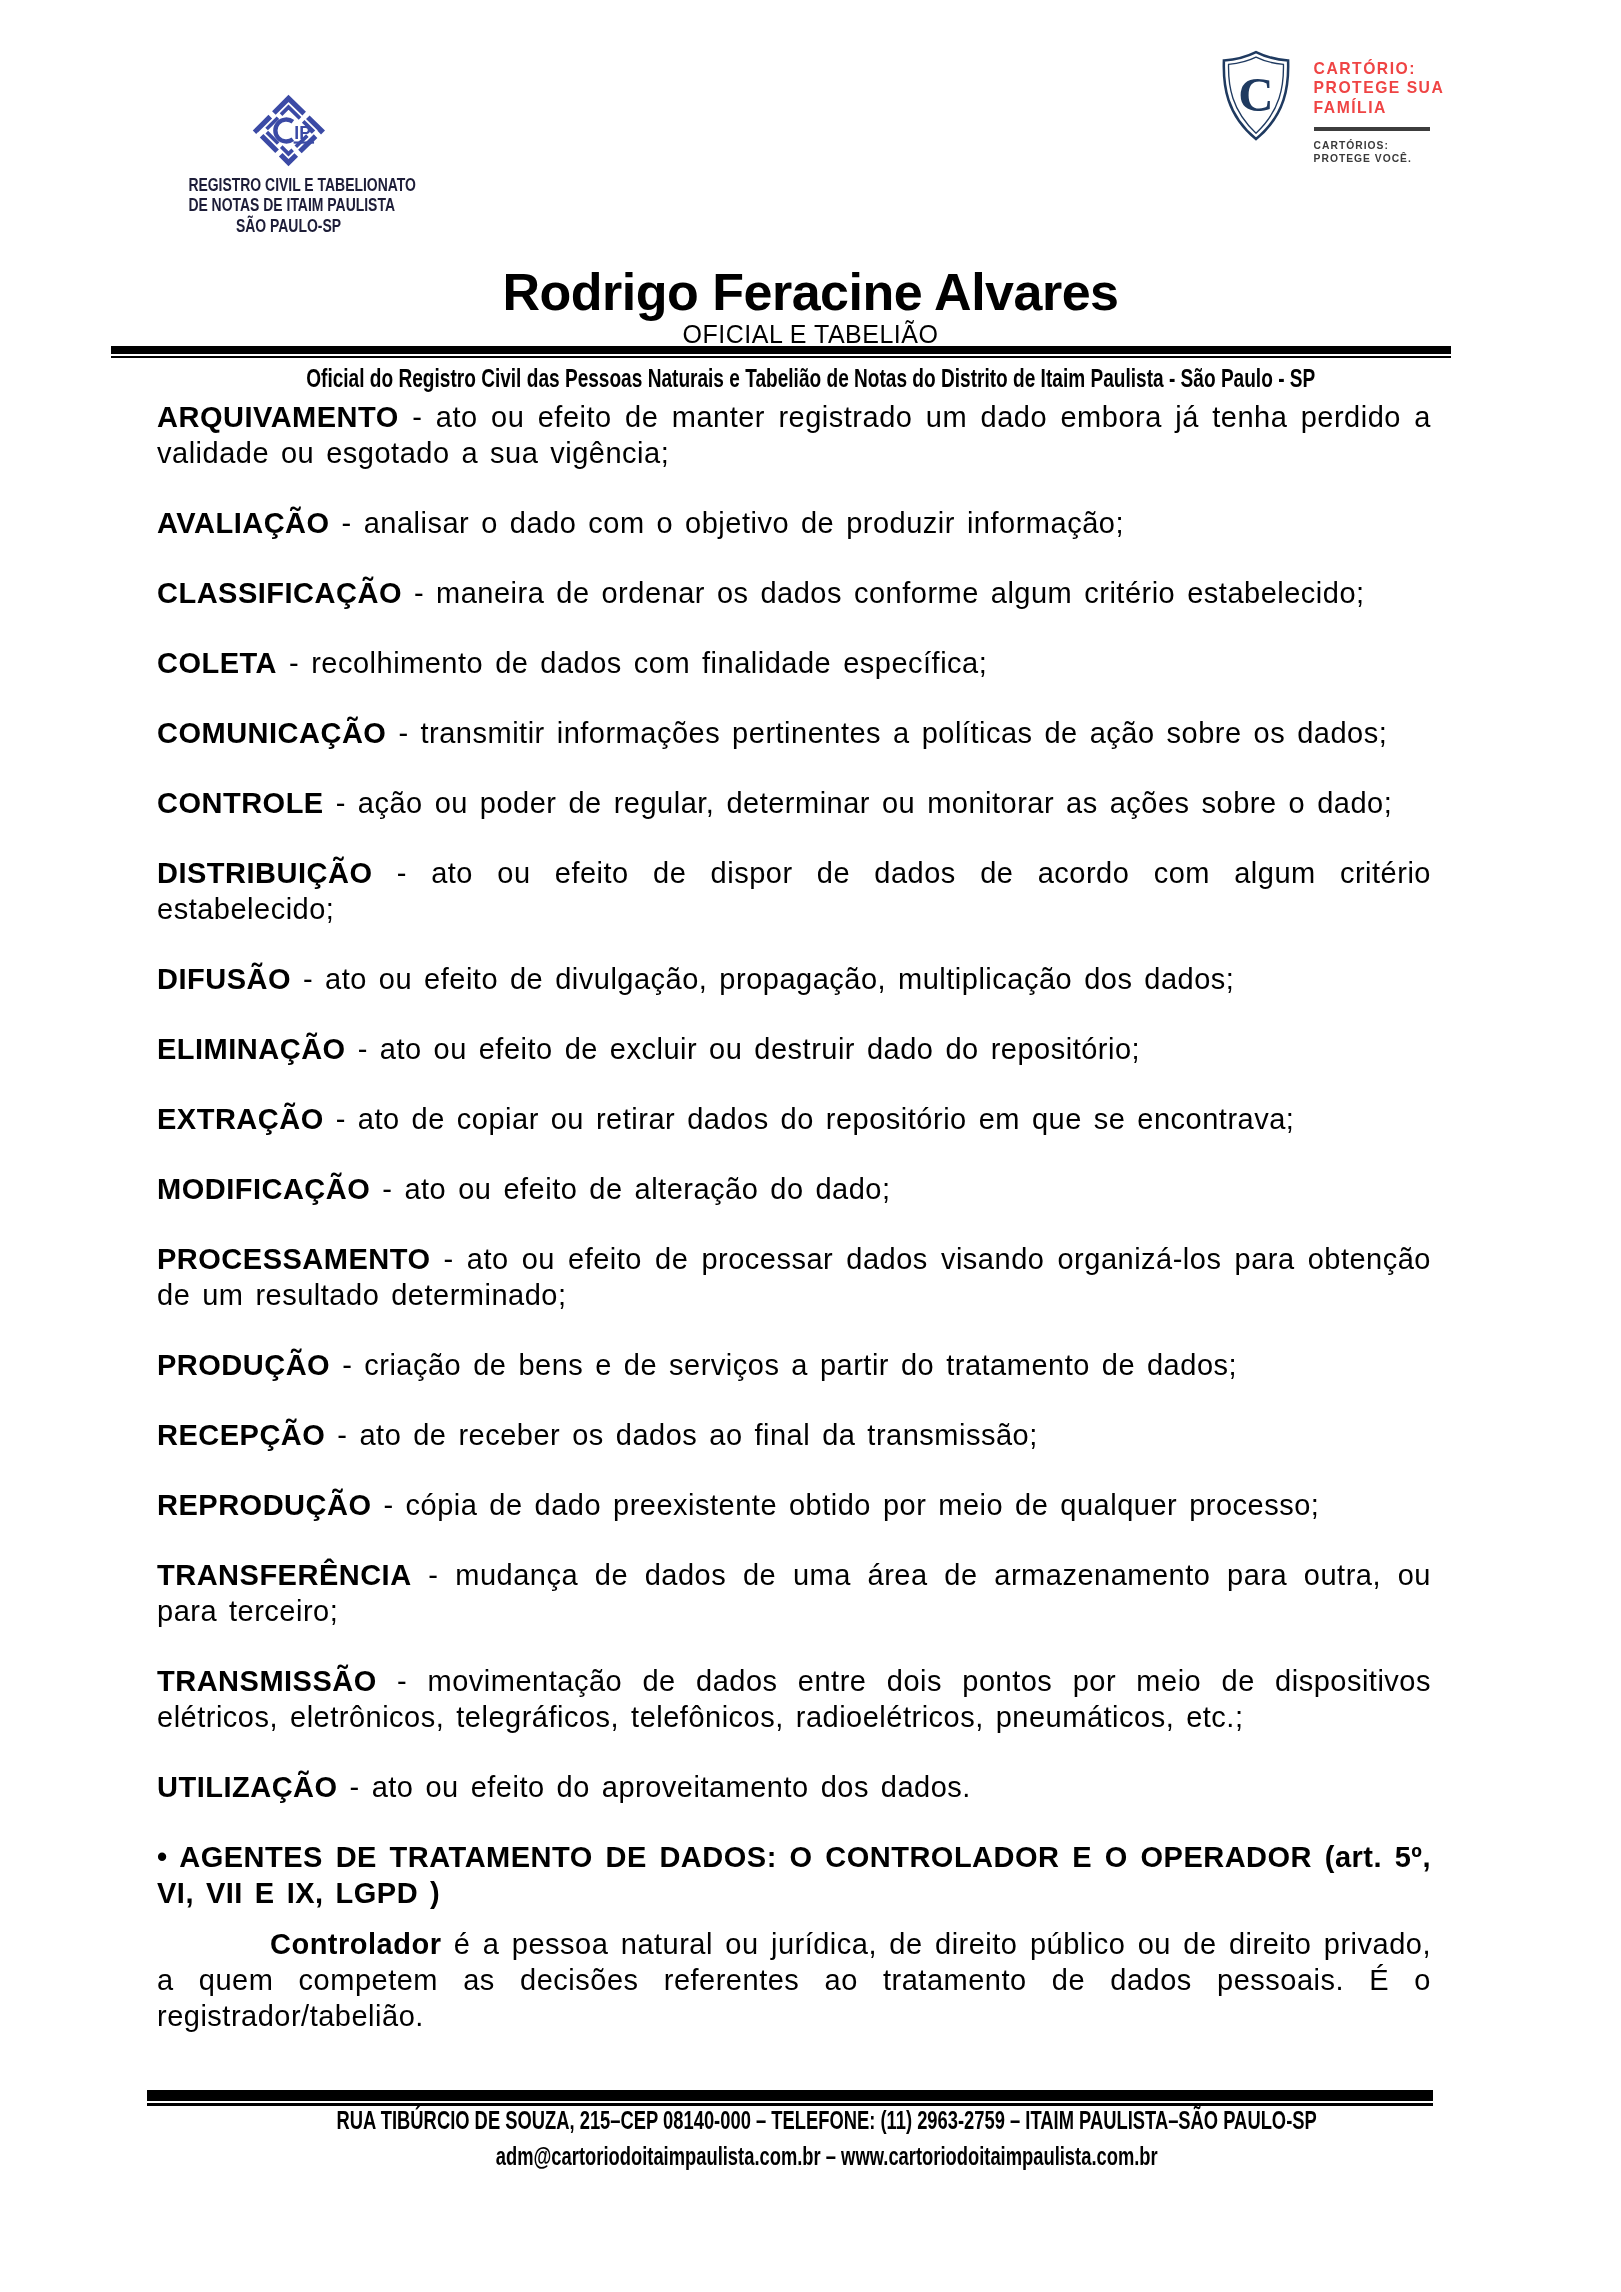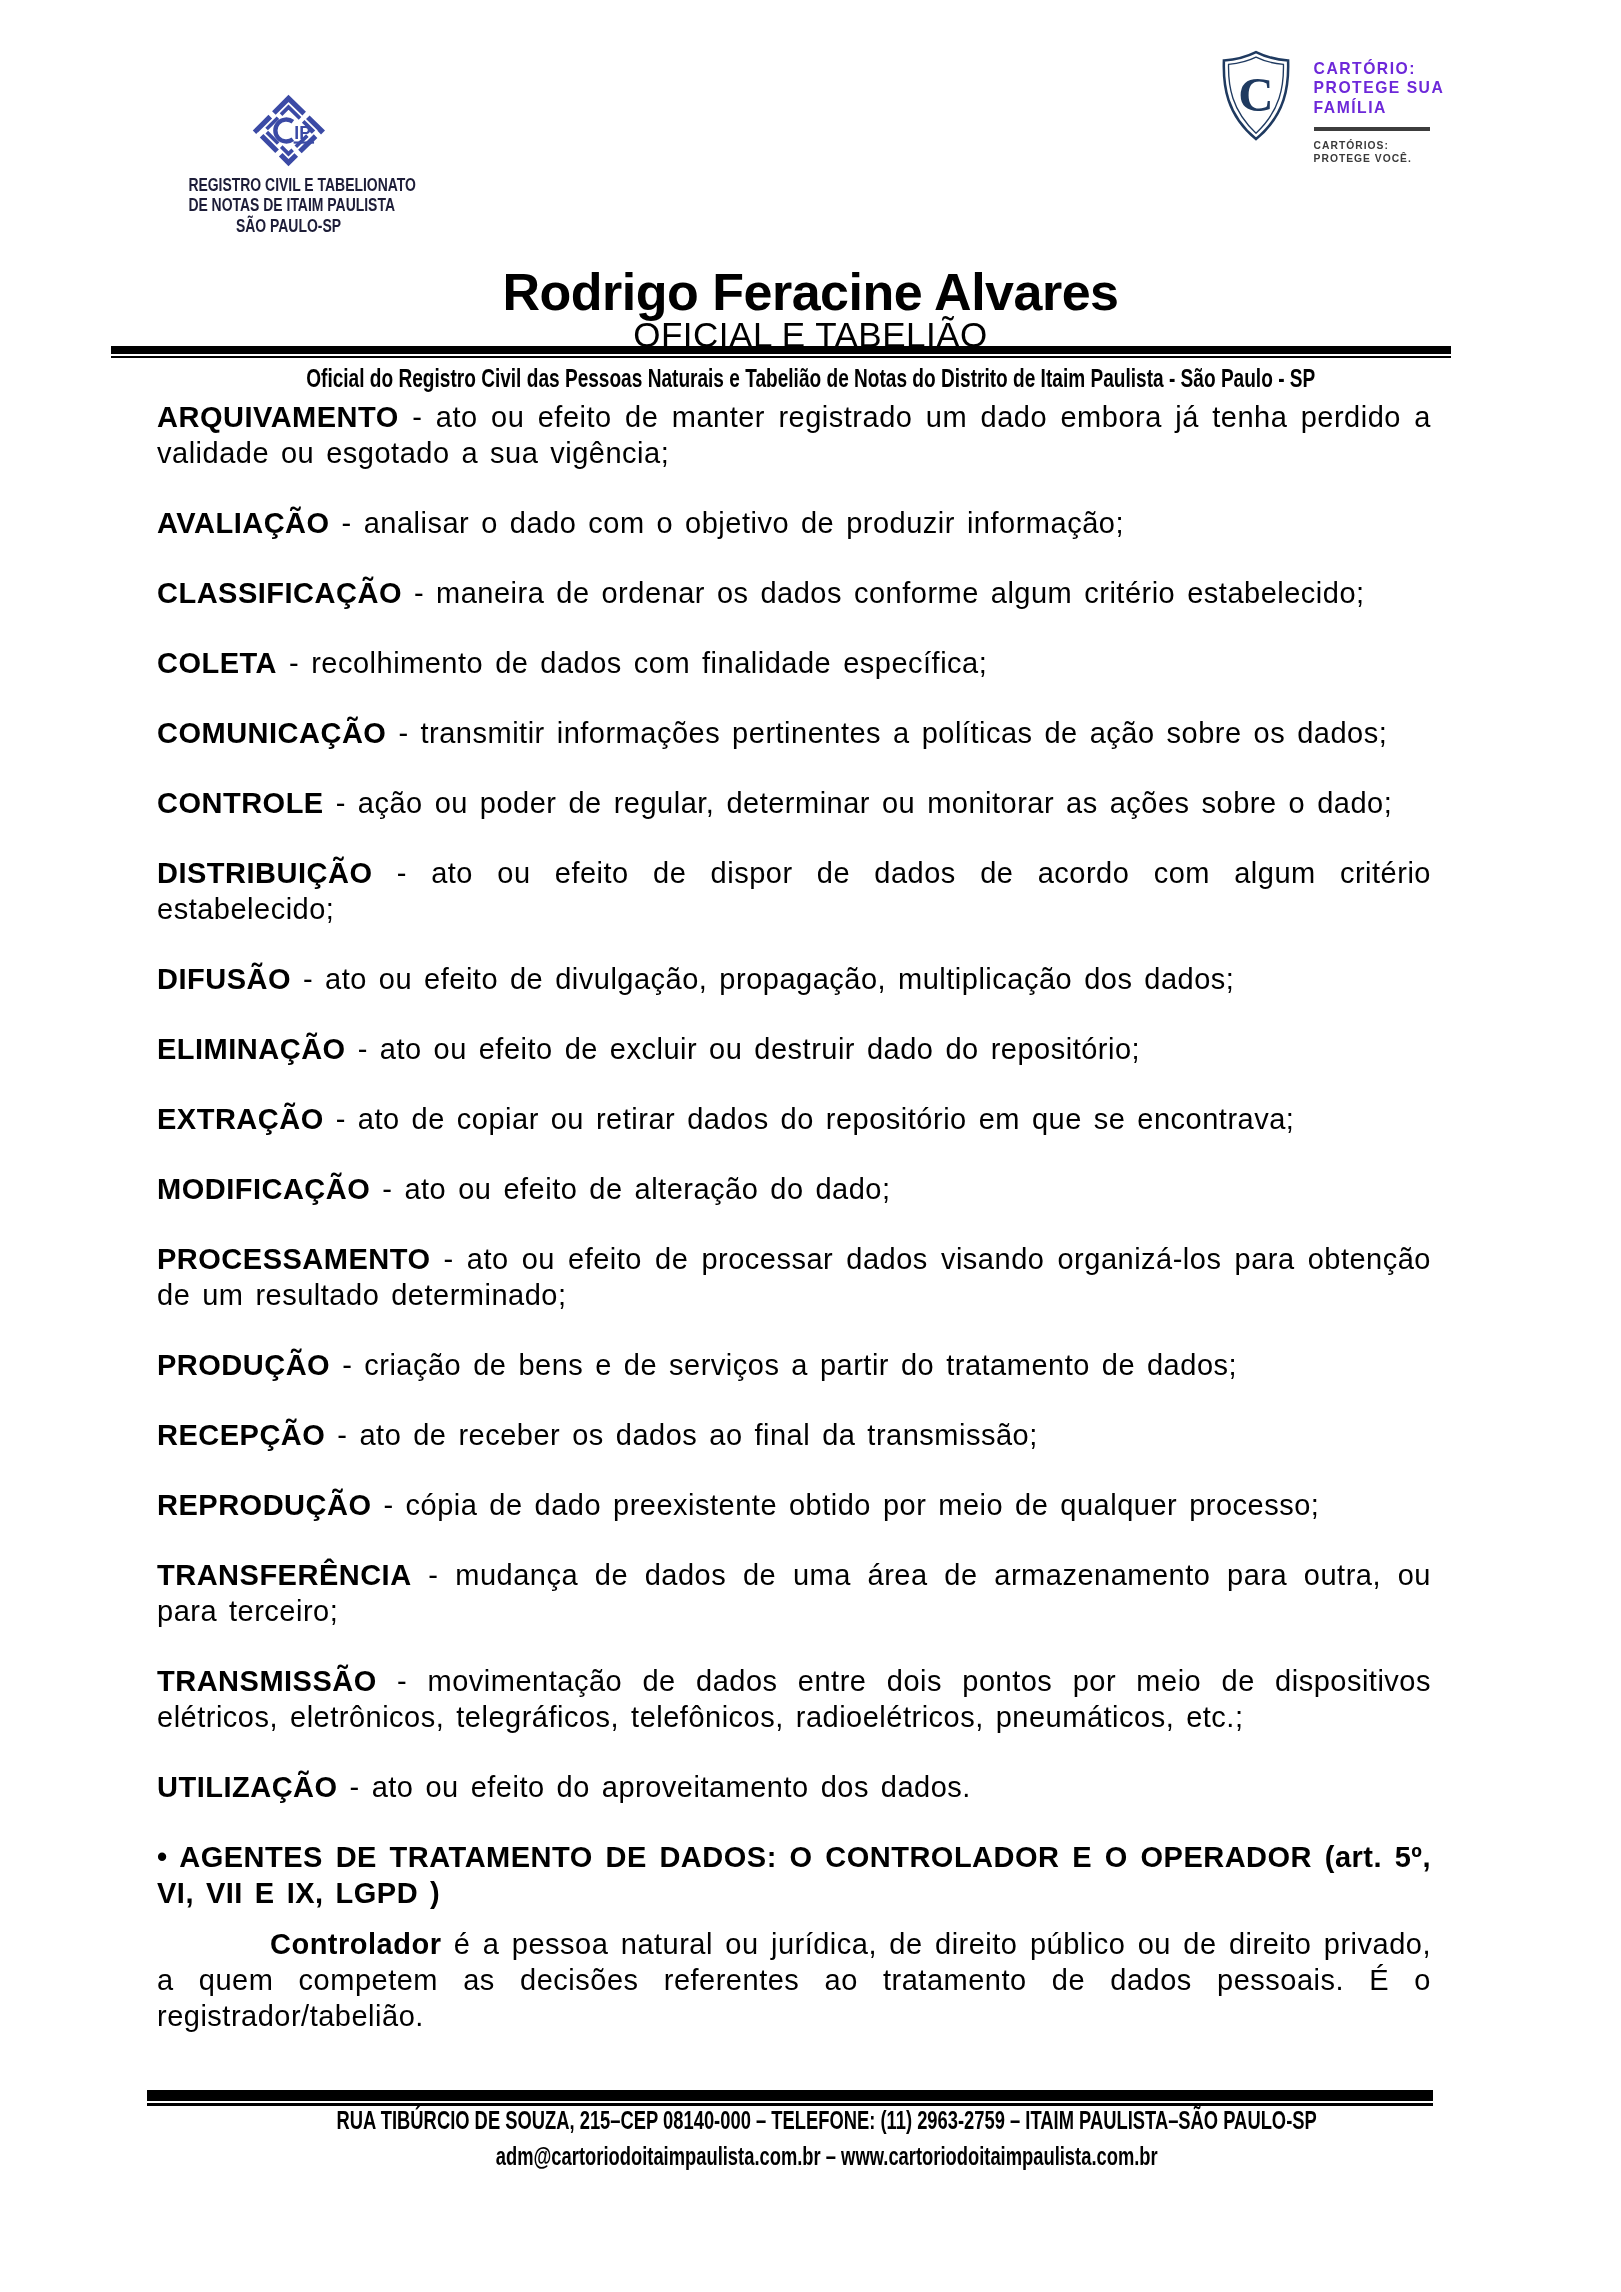--- a/index.html
+++ b/index.html
@@ -11,29 +11,29 @@
   
   .logo-left{position:absolute;left:155px;top:94px;width:267px;text-align:center;}
   .logo-left svg{width:73px;height:73px;display:block;margin:0 auto 7.8px auto;}
   .ll-line{font-weight:700;font-size:18.6px;line-height:20.6px;color:#1d1d38;
            white-space:nowrap;transform:scaleX(0.75);transform-origin:center;}
 
   
   .logo-right{position:absolute;left:1218px;top:47px;display:flex;align-items:flex-start;}
   .shield-wrap svg{width:76px;height:98px;display:block;}
   .badge-text{margin-left:19.6px;padding-top:11.8px;}
-  .badge-big{font-weight:700;font-size:15.7px;line-height:19.6px;letter-spacing:1.5px;color:#6d28d9;white-space:nowrap;}
+  .badge-big{font-weight:700;font-size:15.7px;line-height:19.6px;letter-spacing:1.5px;color:#ef4444;white-space:nowrap;}
   .badge-rule{width:116px;height:3.9px;background:#3d3d3d;margin:9.8px 0 8.8px 0;}
   .badge-small{font-weight:700;font-size:10.3px;line-height:12.7px;letter-spacing:1px;color:#3a3a3a;white-space:nowrap;}
 
   
   .doc-title{position:absolute;top:267px;left:0;width:100%;text-align:center;
              font-size:52px;line-height:51px;font-weight:700;letter-spacing:-0.5px;}
   .doc-subtitle{position:absolute;top:320px;left:0;width:100%;text-align:center;
-             font-size:35px;line-height:29px;font-weight:400;letter-spacing:0.5px;}
+             font-size:25px;line-height:29px;font-weight:400;letter-spacing:0.5px;}
   .header-rule{position:absolute;top:346px;left:111px;width:1340px;}
   .rule-thick{height:7.8px;background:#000;}
   .rule-thin{height:2px;background:#000;margin-top:2px;}
   .office-line{position:absolute;top:364px;left:0;width:100%;text-align:center;}
   .office-line span{display:inline-block;white-space:nowrap;font-weight:700;
              font-size:26.5px;line-height:29px;transform:scaleX(0.72);transform-origin:center;}
 
   
   .body-text{position:absolute;top:399px;left:157px;width:1274px;
              font-size:29px;line-height:36px;letter-spacing:0.5px;word-spacing:3.4px;

